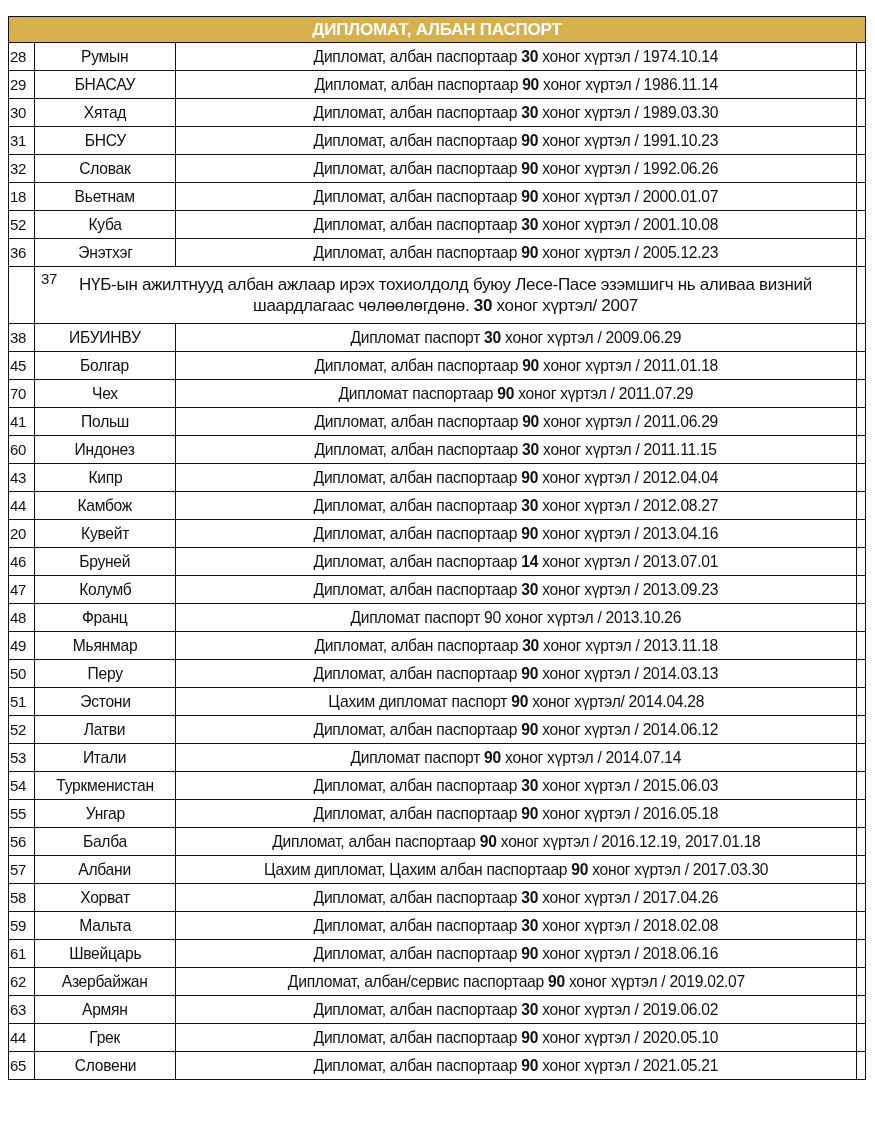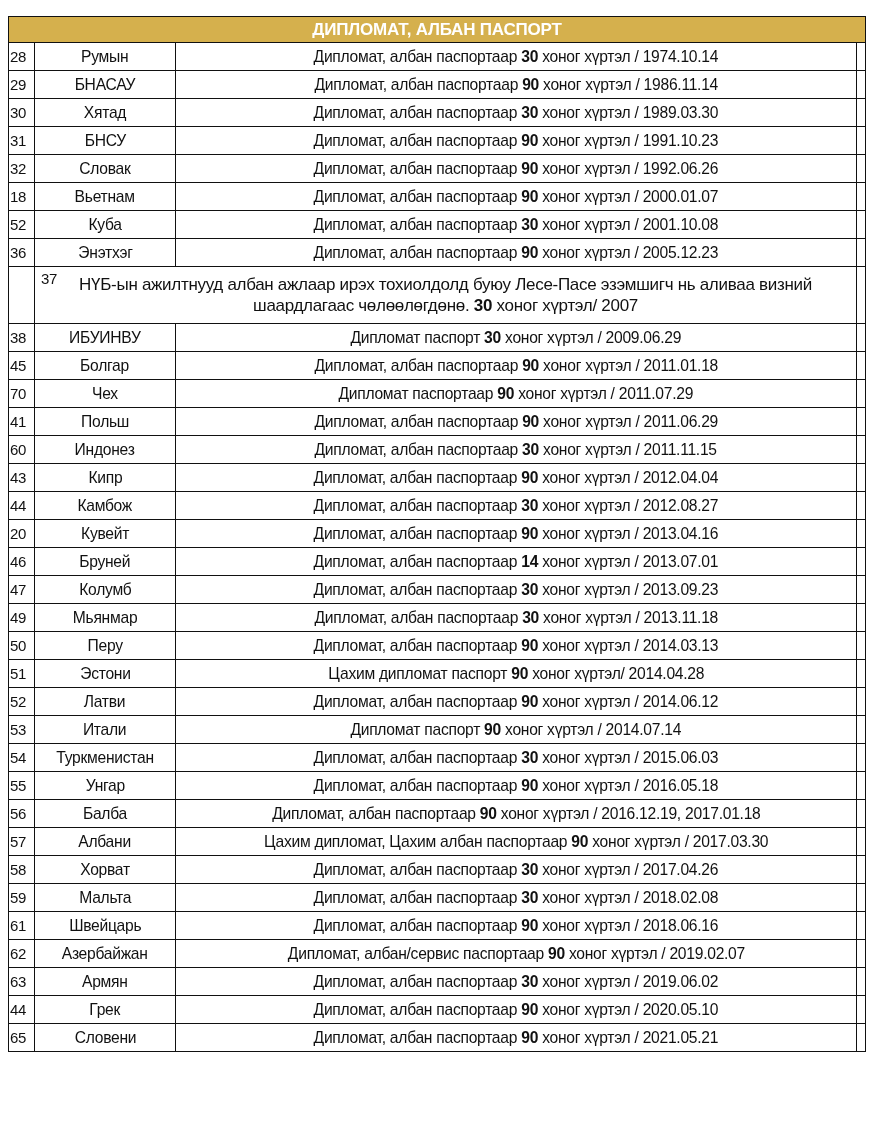--- a/index.html
+++ b/index.html
@@ -141,20 +141,26 @@
     <td><span class="txt"><span>Дипломат, албан паспортаар </span><b>14</b><span> хоног хүртэл / 2013.07.01</span></span></td>
     <td class="spacer"></td>
   </tr>
         <tr>
     <td class="num">47</td>
     <td><span class="txt">Колумб</span></td>
     <td><span class="txt"><span>Дипломат, албан паспортаар </span><b>30</b><span> хоног хүртэл / 2013.09.23</span></span></td>
     <td class="spacer"></td>
   </tr>
         <tr>
+    <td class="num">48</td>
+    <td><span class="txt">Франц</span></td>
+    <td><span class="txt"><span>Дипломат паспорт 90 хоног хүртэл / 2013.10.26</span><b></b><span></span></span></td>
+    <td class="spacer"></td>
+  </tr>
+        <tr>
     <td class="num">49</td>
     <td><span class="txt">Мьянмар</span></td>
     <td><span class="txt"><span>Дипломат, албан паспортаар </span><b>30</b><span> хоног хүртэл / 2013.11.18</span></span></td>
     <td class="spacer"></td>
   </tr>
         <tr>
     <td class="num">50</td>
     <td><span class="txt">Перу</span></td>
     <td><span class="txt"><span>Дипломат, албан паспортаар </span><b>90</b><span> хоног хүртэл / 2014.03.13</span></span></td>
     <td class="spacer"></td>

